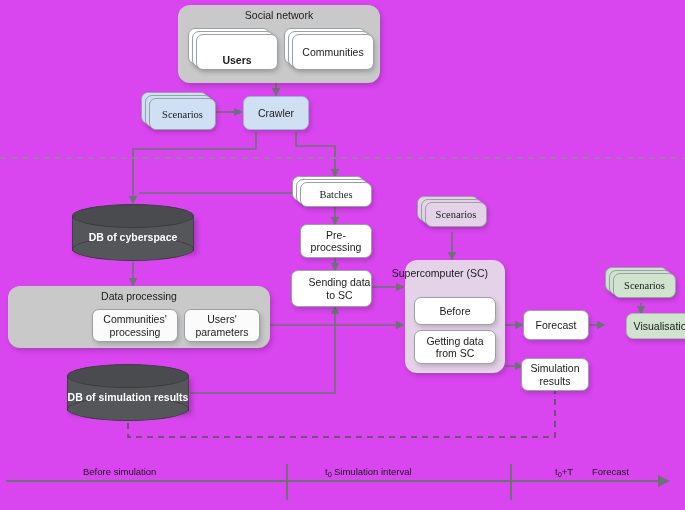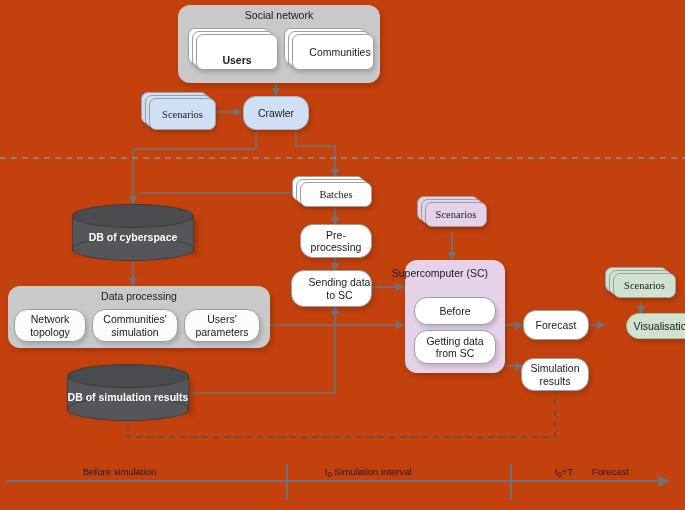--- a/index.html
+++ b/index.html
@@ -4,38 +4,38 @@
 <style>
   html, body {
     margin: 0;
     padding: 0;
     background: #ffffff;
   }
   #canvas {
     position: relative;
     width: 685px;
     height: 510px;
-    background: #c2410c;
+    background: #d946ef;
     font-family: "Liberation Sans", sans-serif;
     overflow: hidden;
   }
   .node {
     position: absolute;
     box-sizing: border-box;
     display: flex;
     align-items: center;
     justify-content: center;
     text-align: center;
     line-height: 1.15;
     color: #1a1a1a;
   }
   
   .rbox {
     border: 1px solid #9aa0a6;
-    border-radius: 13px;
+    border-radius: 7px;
     background: #ffffff;
     box-shadow: 2px 3px 4px rgba(0,0,0,0.16);
     font-size: 10.5px;
   }
   .group {
     border-radius: 12px;
     border: none;
     box-shadow: 2px 3px 5px rgba(0,0,0,0.18);
   }
   .group-gray { background: #c9c9c9; }
@@ -190,21 +190,21 @@
     <div class="card c1 fill-white" style="width:82px; height:36px;"></div>
     <div class="card c2 fill-white" style="width:82px; height:36px;"></div>
     <div class="card c3 fill-white" style="width:82px; height:36px;"></div>
     <div class="label" style="width:82px; height:52px;font-weight:bold;">Users</div>
   </div>
 
   <div class="stack sans" style="left:284px; top:28px; width:90px; height:42px;">
     <div class="card c1 fill-white" style="width:82px; height:36px;"></div>
     <div class="card c2 fill-white" style="width:82px; height:36px;"></div>
     <div class="card c3 fill-white" style="width:82px; height:36px;"></div>
-    <div class="label" style="width:82px; height:36px;padding-left:7px;">Communities</div>
+    <div class="label" style="width:82px; height:36px;">Communities</div>
   </div>
 
   <div class="stack" style="left:141px; top:92px; width:82px; height:40px;">
     <div class="card c1 fill-blue" style="width:67px; height:32px;"></div>
     <div class="card c2 fill-blue" style="width:67px; height:32px;"></div>
     <div class="card c3 fill-blue" style="width:67px; height:32px;"></div>
     <div class="label" style="width:67px; height:32px;">Scenarios</div>
   </div>
 
   <div class="node rbox fill-blue" style="left:243px; top:96px; width:66px; height:34px;">
@@ -229,25 +229,22 @@
     <span>Pre-processing</span>
   </div>
 
   <div class="node rbox fill-white" style="left:291px; top:270px; width:81px; height:37px;padding-left:16px;">
     <span>Sending data to SC</span>
   </div>
 
   <div class="node group group-gray" style="left:8px; top:286px; width:262px; height:62px;"></div>
   <div class="grouplabel" style="left:8px; top:290px; width:262px; text-align:center;">Data processing</div>
 
-  <div class="node rbox fill-light" style="left:14px; top:309px; width:72px; height:33px;">
-    <span>Network topology</span>
-  </div>
   <div class="node rbox fill-light" style="left:92px; top:309px; width:86px; height:33px;">
-    <span>Communities' simulation</span>
+    <span>Communities' processing</span>
   </div>
   <div class="node rbox fill-light" style="left:184px; top:309px; width:76px; height:33px;">
     <span>Users' parameters</span>
   </div>
 
   <div class="cyl" style="left:67px; top:364px; width:122px; height:58px;">
     <div class="body" style="top:11px; height:36px;"></div>
     <div class="bottom" style="top:33px; height:22px;"></div>
     <div class="top" style="height:22px;"></div>
     <div class="cyl-label" style="top:17px; height:32px;">DB of simulation results</div>

